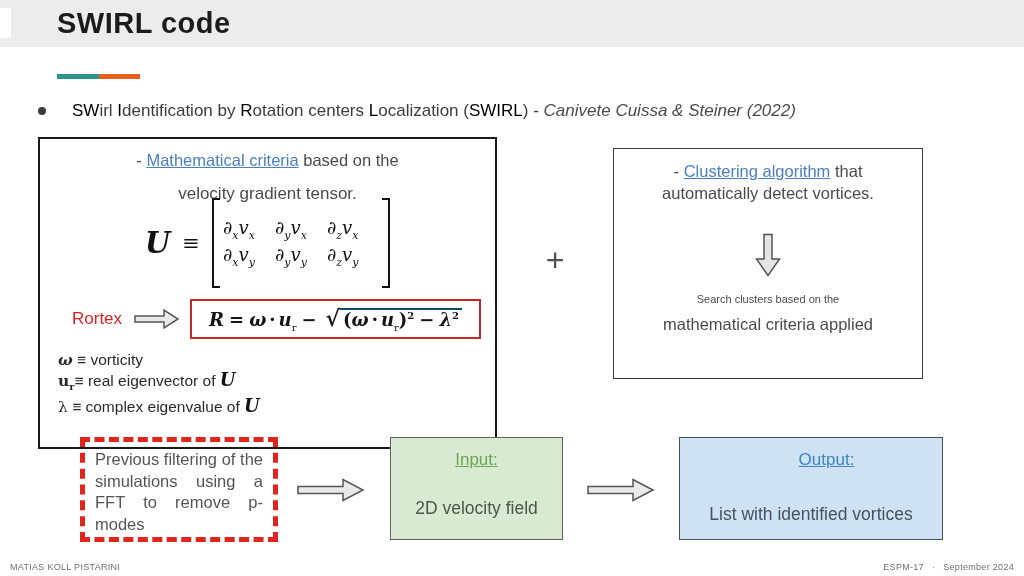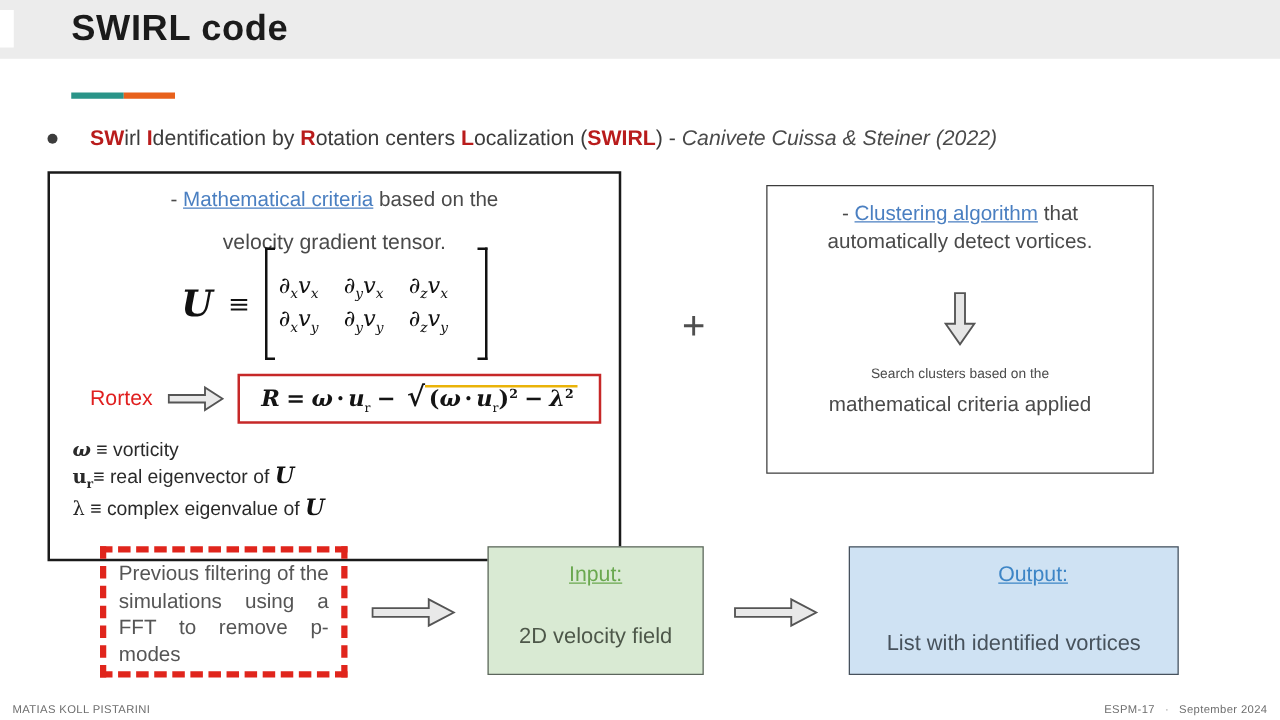--- a/index.html
+++ b/index.html
@@ -13,21 +13,21 @@
   .slide-title { position:absolute; left:57px; top:7px; font-size:29px; font-weight:bold; color:#1b1b1b; letter-spacing:.5px; }
   .notch { position:absolute; left:0; top:8px; width:11px; height:30px; background:#fff; }
   .accent { position:absolute; left:57px; top:74px; width:83px; height:5px; display:flex; }
   .accent .teal { width:42px; height:5px; background:#2a9488; }
   .accent .orange { width:41px; height:5px; background:#e8611c; }
 
   
   .bullet-line { position:absolute; left:38px; top:101px; width:960px; font-size:17px; color:#3c3c3c; display:flex; align-items:baseline; }
   .bullet-dot { width:8px; height:8px; border-radius:50%; background:#3c3c3c; margin-right:26px; align-self:center; flex:0 0 auto; }
   .bullet-text span, .bullet-text b, .bullet-text i { white-space:pre; }
-  .bullet-text b { font-weight:bold; color:#b91c1c; }
+  .bullet-text b { font-weight:normal; color:#000000; }
   .swirl { color:#e04e17; font-weight:bold; }
   .cite { color:#4a4a4a; }
 
   
   .left-box { position:absolute; left:38px; top:137px; width:459px; height:312px; border:2px solid #1a1a1a; background:#fff; }
   .lb-line1 { position:absolute; top:12px; left:0; right:0; text-align:center; font-size:16.5px; color:#4a4a4a; }
   .lb-line2 { position:absolute; top:45px; left:0; right:0; text-align:center; font-size:17px; color:#4a4a4a; }
   .link { color:#4a7fc1; text-decoration:underline; cursor:pointer; }
 
   .tensor { position:absolute; top:56px; left:0; right:0; height:96px; display:flex; justify-content:center; align-items:center; }
@@ -45,21 +45,21 @@
   .rortex-label { color:#e01f1f; font-size:17px; flex:0 0 auto; }
   .rortex-arrow { margin:0 10px 0 12px; flex:0 0 auto; }
   .eq-box { flex:1; border:2px solid #c62828; padding:4px 6px 5px; text-align:center; font-size:18px; color:#141414; white-space:nowrap; }
   .m-bi { font-family:"DejaVu Serif", serif; font-style:italic; font-weight:bold; }
   .m-op { font-family:"DejaVu Serif", serif; font-weight:bold; margin:0 5px; }
   .m-dot { font-family:"DejaVu Serif", serif; font-weight:bold; margin:0 3px; }
   .m-n { font-family:"DejaVu Serif", serif; font-weight:bold; }
   .m-sub { font-family:"DejaVu Serif", serif; font-size:10px; }
   .m-sup { font-family:"DejaVu Serif", serif; font-size:10px; font-weight:bold; }
   .m-sqrt { font-family:"DejaVu Serif", serif; font-size:22px; font-weight:bold; margin-left:4px; }
-  .m-root { display:inline-block; border-top:2px solid #eab308; padding:0 3px; line-height:1.1; }
+  .m-root { display:inline-block; border-top:2px solid #0c4a6e; padding:0 3px; line-height:1.1; }
 
   .defs { position:absolute; top:211px; left:18px; font-size:15.5px; color:#2a2a2a; line-height:19.5px; }
   .defs span, .defs sub { white-space:pre; }
   .serif-bi { font-family:"DejaVu Serif", serif; font-style:italic; font-weight:bold; }
   .serif-b { font-family:"DejaVu Serif", serif; font-weight:bold; }
   .serif-n { font-family:"DejaVu Serif", serif; }
   .defs sub { font-size:10px; }
 
   .plus { position:absolute; left:541px; top:242px; width:28px; text-align:center; font-size:32px; font-weight:400; color:#4f4f4f; }
 

